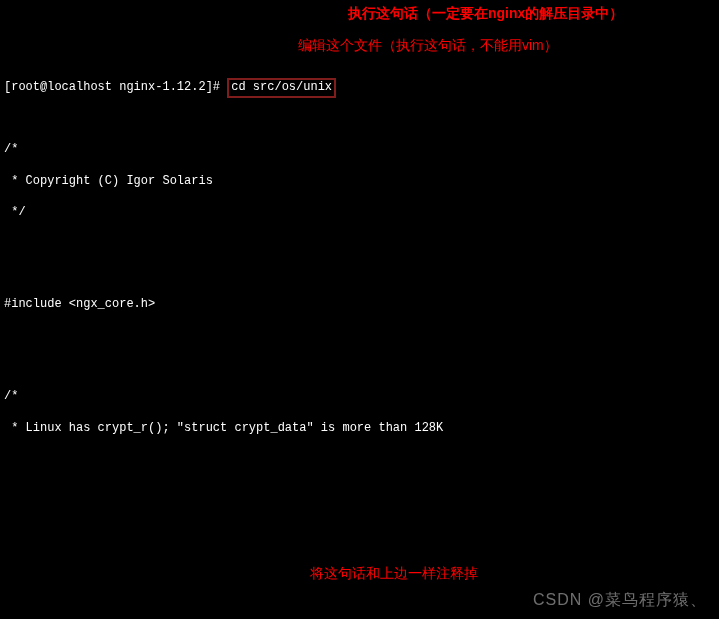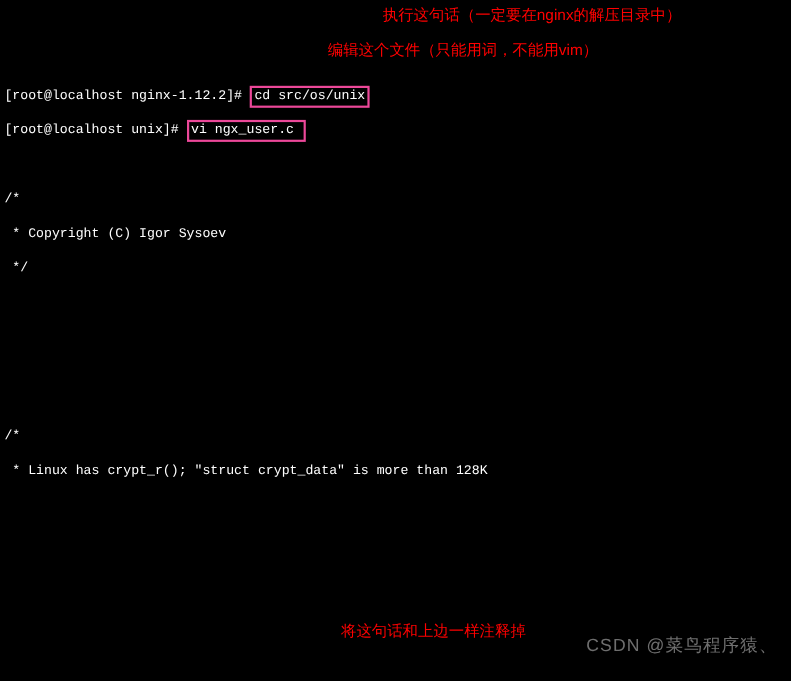--- a/index.html
+++ b/index.html
@@ -11,60 +11,60 @@
       line-height: 1.3;
       width: 719px;
       height: 619px;
       position: relative;
       overflow: hidden;
       white-space: pre;
     }
     .terminal { padding: 2px 4px; }
     .line { display: block; min-height: 15px; }
     .red-box {
-      border: 2px solid #ec4899;
+      border: 2px solid #7f1d1d;
       display: inline-block;
       padding: 0 2px;
       margin: -2px 0;
     }
     .annotation {
       color: #ff0000;
       position: absolute;
       font-family: "SimSun", "Microsoft YaHei", sans-serif;
       font-size: 14px;
       font-weight: normal;
     }
-    .ann1 { top: 4px; left: 348px; }
+    .ann1 { top: 4px; left: 348px; font-weight: bold; }
     .ann2 { top: 36px; left: 298px; }
     .ann3 { top: 564px; left: 310px; }
     .watermark {
       position: absolute;
-      bottom: 20px;
+      bottom: 8px;
       right: 12px;
       color: rgba(200,200,200,0.55);
       font-family: "Microsoft YaHei", sans-serif;
       font-size: 16px;
       letter-spacing: 1px;
       text-align: right;
     }
   </style>
 </head>
 <body>
 
 
 
 <div class="terminal">
 <span class="line"><span>[root@localhost nginx-1.12.2]# </span><span class="red-box">cd src/os/unix</span></span>
-<span class="line"><span>[root@localhost unix]# </span><span class="red-box">vi ngx_user.c </span></span>
 <span class="line"> </span>
 <span class="line">/*</span>
-<span class="line"> * Copyright (C) Igor Sysoev</span>
+<span class="line"> * Copyright (C) Igor Solaris</span>
 <span class="line"> */</span>
 <span class="line"></span>
 <span class="line"></span>
+<span class="line">#include &lt;ngx_core.h&gt;</span>
 <span class="line"></span>
 <span class="line"></span>
 <span class="line">/*</span>
 <span class="line"> * Linux has crypt_r(); "struct crypt_data" is more than 128K</span>
 
 
 
 
 
 
@@ -81,19 +81,19 @@
 
 
 
 
 
 
 
 </div>
 
 <div class="annotation ann1">执行这句话（一定要在nginx的解压目录中）</div>
-<div class="annotation ann2">编辑这个文件（只能用词，不能用vim）</div>
+<div class="annotation ann2">编辑这个文件（执行这句话，不能用vim）</div>
 <div class="annotation ann3">将这句话和上边一样注释掉</div>
 
 <div class="watermark">CSDN @菜鸟程序猿、</div>
 
 
 
 
 </body></html>

